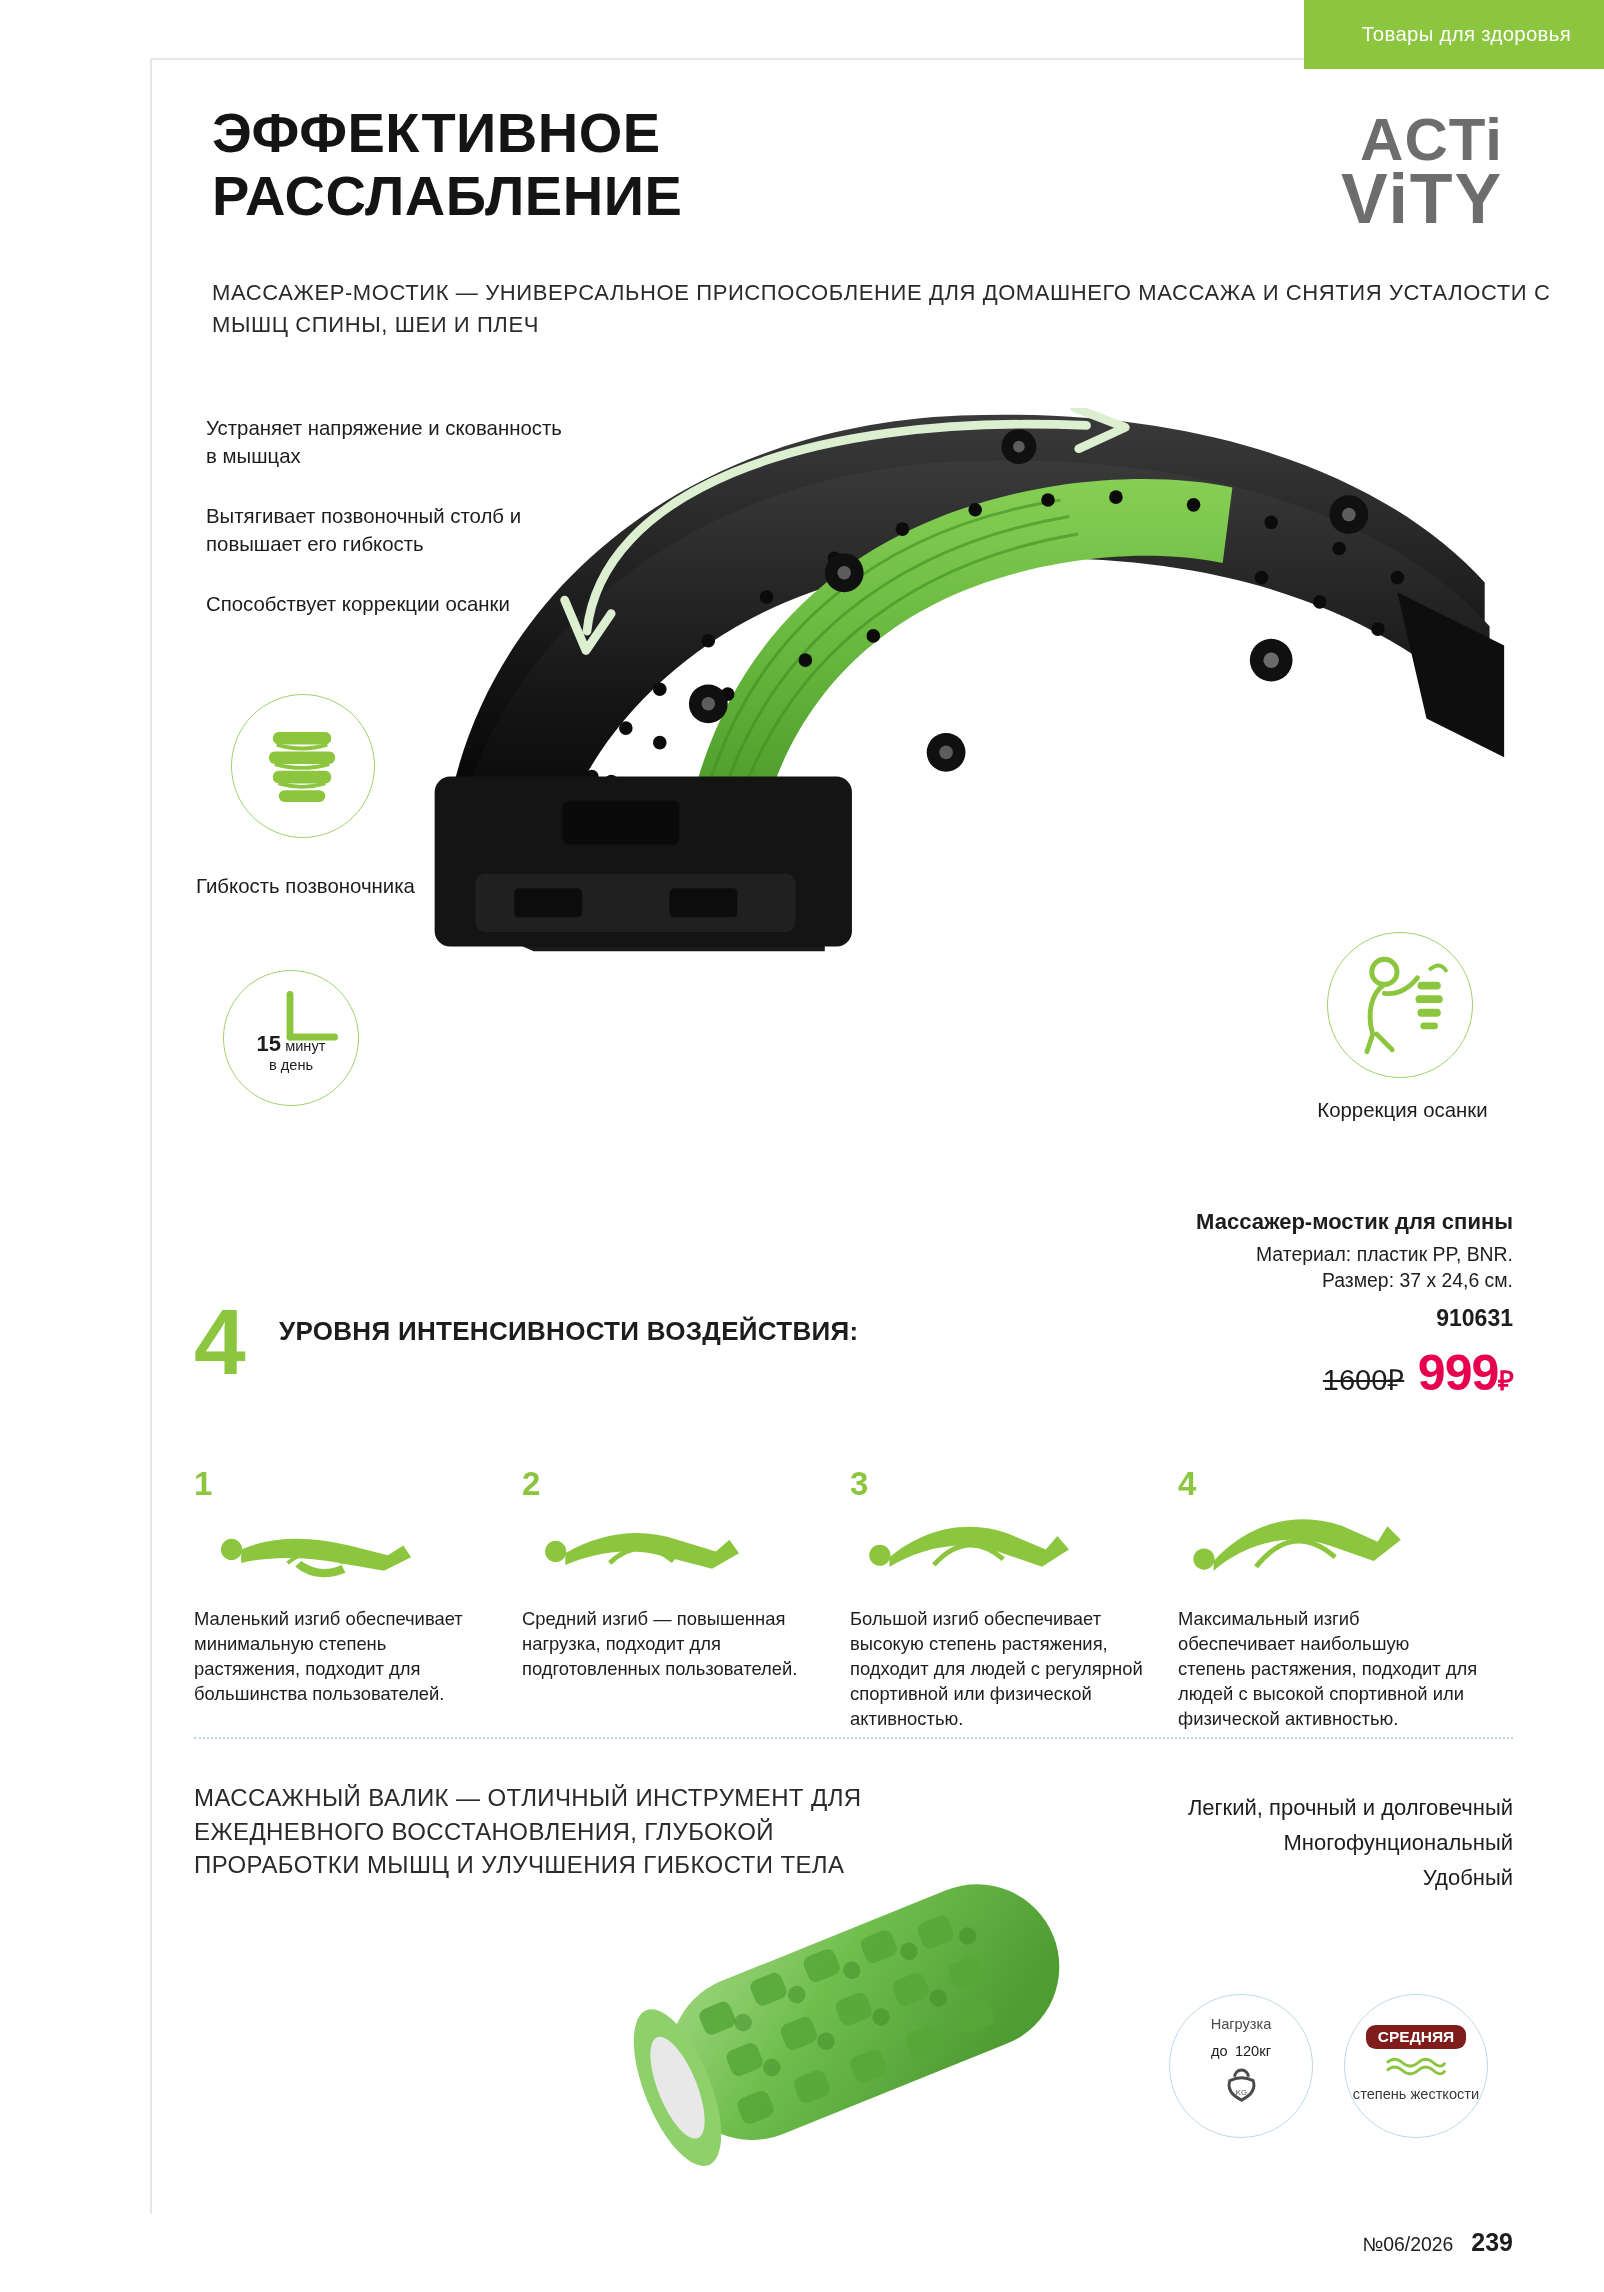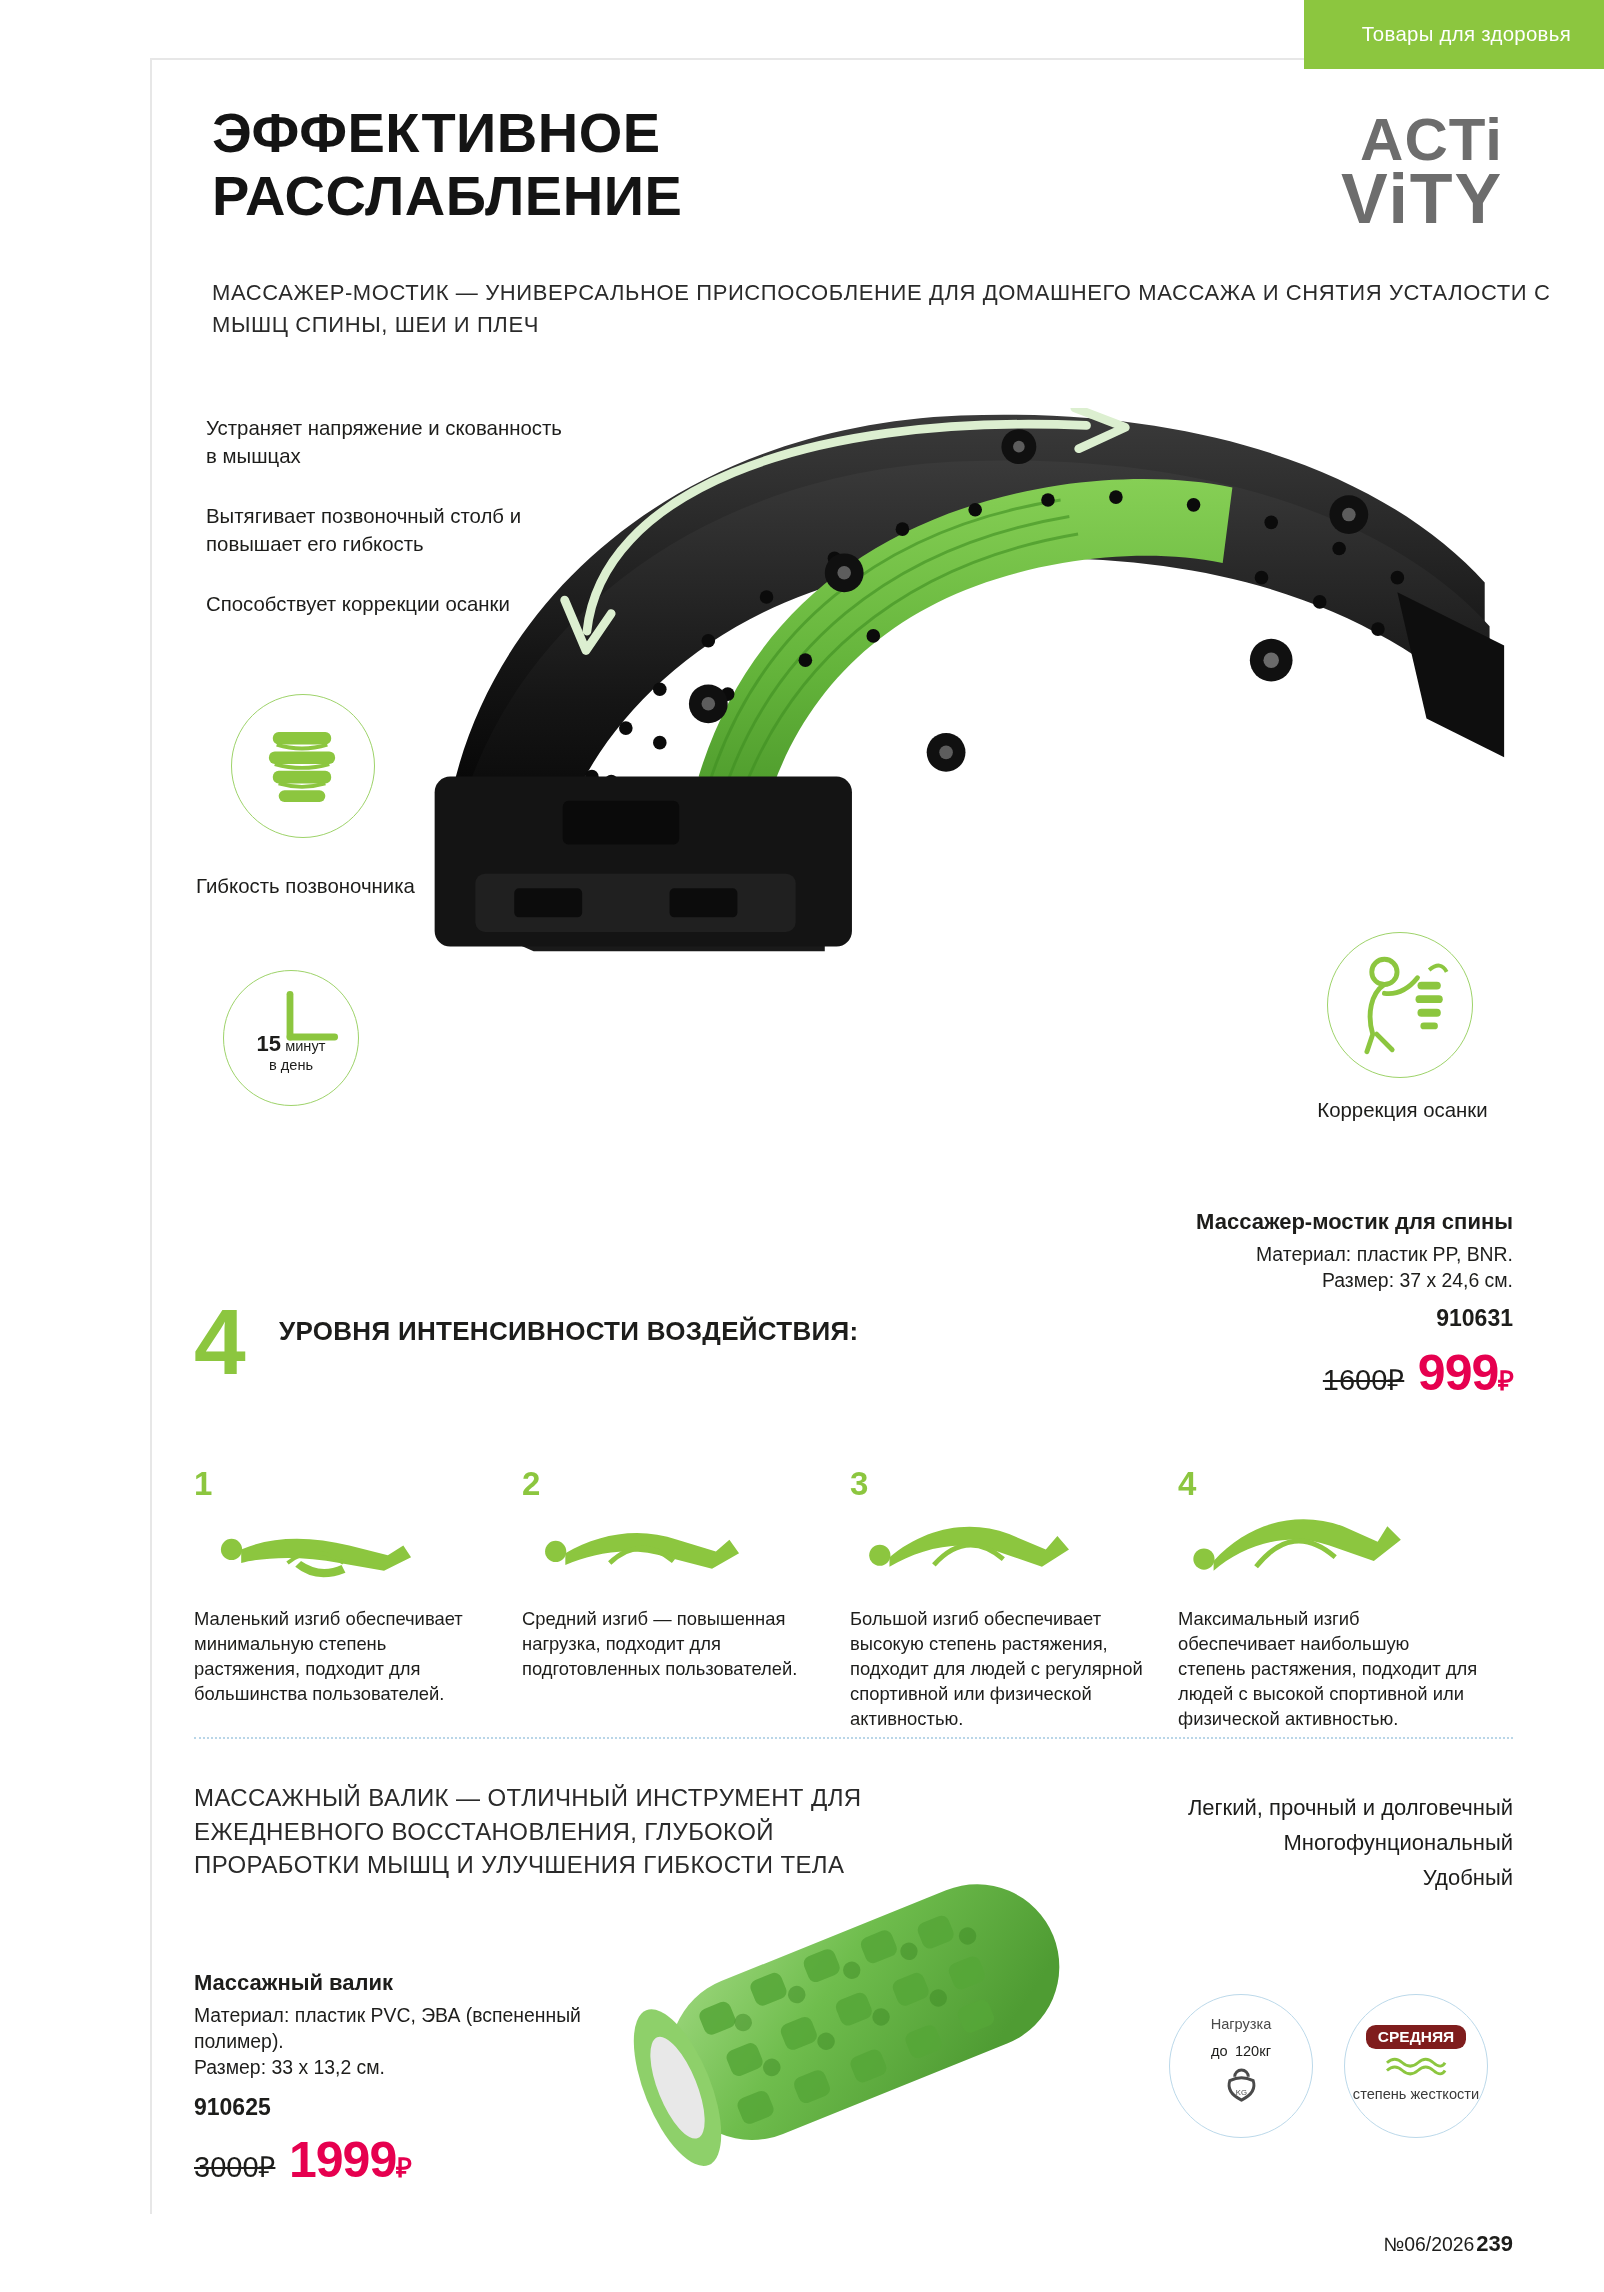--- a/index.html
+++ b/index.html
@@ -293,21 +293,21 @@
   }
   .badge-stiff .s2 { font-size: 14.6px; line-height: 1.2; margin-top: 9.7px; color:#3a3a3a;}
   
   .footer {
     position: absolute;
     right: 92px;
     bottom: 35px;
     font-size: 19.4px;
     color: #1d1d1b;
   }
-  .footer b { font-size: 22px; margin-left: 2px;}
+  .footer b { font-size: 25px; margin-left: 18px;}
   svg { display: block; }
 </style>
 </head>
 <body>
 
 <div class="page">
 
   <div class="frame-left"></div>
   <div class="frame-top"></div>
   <div class="content-rule-left"></div>
@@ -594,30 +594,20 @@
           <circle cx="398" cy="182" r="9"></circle>
           <circle cx="160" cy="232" r="9"></circle>
             <circle cx="222" cy="228" r="9"></circle>
           <circle cx="284" cy="226" r="9"></circle>
             <circle cx="346" cy="230" r="9"></circle>
         </g>
       </g>
     </svg>
   </div>
 
-  <div class="prod2">
-    <div class="pname">Массажный валик</div>
-    <div class="pmeta">Материал: пластик PVC, ЭВА (вспененный полимер).</div>
-    <div class="pmeta">Размер: 33 x 13,2 см.</div>
-    <div class="pcode">910625</div>
-    <div class="price-row-l">
-      <span class="old-price">3000₽</span>
-      <span class="new-price"><span>1999</span><span class="rub">₽</span></span>
-    </div>
-  </div>
 
   <div class="badge badge-load">
     <div class="t1">Нагрузка</div>
     <div class="t2">
       <span style="font-size:14.6px;font-weight:400">до</span>
       <span>120</span><span>кг</span>
     </div>
     <div style="margin-top:3.9px">
       <svg width="39" height="37" viewBox="0 0 40 38" style="margin:0 auto;">
         <path d="M13 10 a7 7 0 0 1 14 0" fill="none" stroke="#4a4a4a" stroke-width="3"></path>

